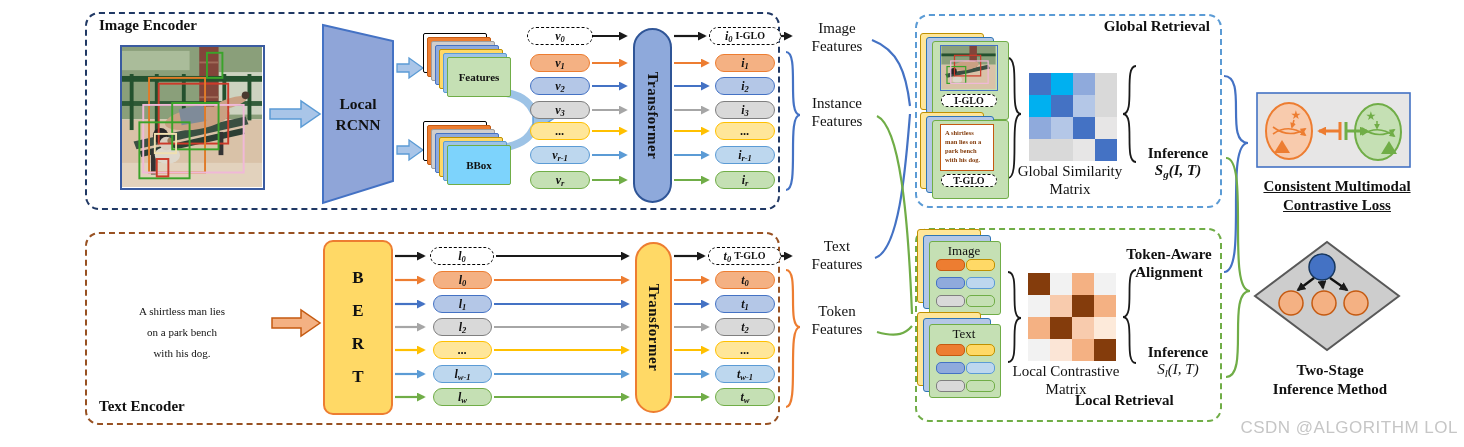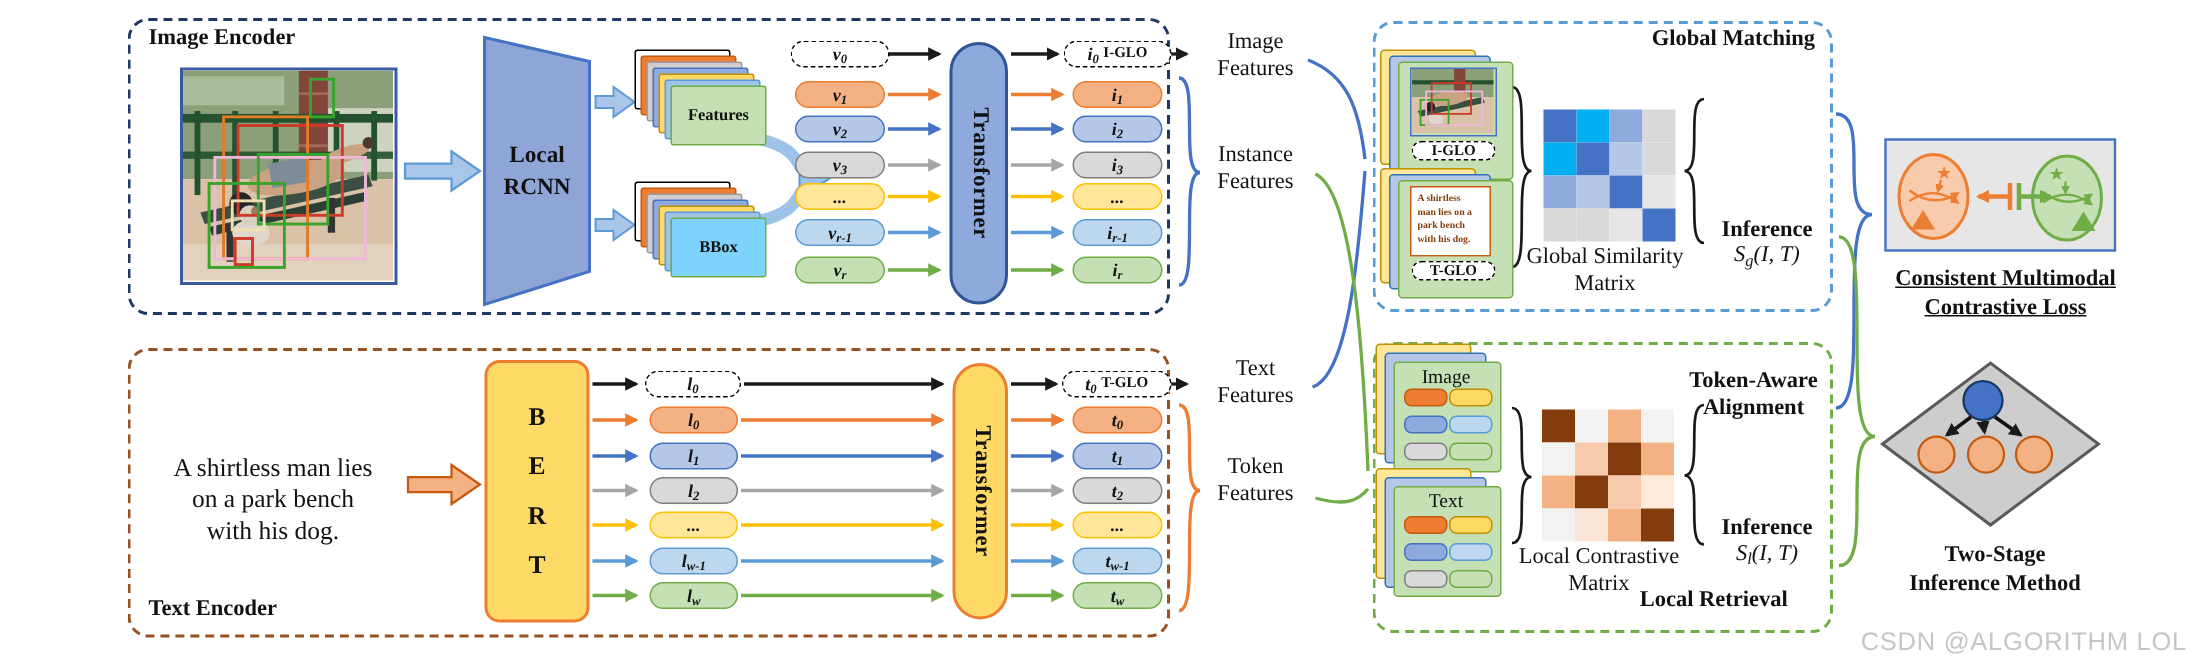--- a/index.html
+++ b/index.html
@@ -45,21 +45,21 @@
   .mp-yellow{background:#FFD966;border:1.2px solid #BF9000;}
   .mp-blue{background:#8FAADC;border:1.2px solid #4472C4;}
   .mp-lblue{background:#BDD7EE;border:1.2px solid #5B9BD5;}
   .mp-gray{background:#D9D9D9;border:1.2px solid #7F7F7F;}
   .mp-green{background:#C5E0B4;border:1.2px solid #70AD47;}
   
   .matrix{display:grid;grid-template-columns:repeat(4,22px);grid-auto-rows:22px;z-index:3;}
   
   .lines{text-align:center;font-size:15px;line-height:18px;}
   .lines.bold{font-weight:bold;}
-  .caption{font-size:17px;line-height:21px;text-align:center;}
+  .caption{font-size:11px;line-height:21px;text-align:center;}
   .formula{font-style:italic;font-size:15px;text-align:center;}
   .formula .fsub{font-size:11px;vertical-align:-3px;}
   .watermark{font-family:"Liberation Sans","DejaVu Sans",sans-serif;font-size:17px;color:#C6C6C6;
              text-align:right;letter-spacing:.5px;}
 </style>
 </head>
 <body>
 
 <div id="canvas">
 
@@ -450,21 +450,21 @@
 <div class="abs hud lines" style="left:795px;top:237px;width:84px;">
   <div>Text</div>
       <div>Features</div>
 </div>
 <div class="abs hud lines" style="left:795px;top:302px;width:84px;">
   <div>Token</div>
       <div>Features</div>
 </div>
 
 <div class="abs hud secbox box-global" style="left:915px;top:14px;width:307px;height:194px;"></div>
-<div class="abs hud sectitle" style="left:1075px;top:18px;width:135px;text-align:right;">Global Matching</div>
+<div class="abs hud sectitle" style="left:1075px;top:18px;width:135px;text-align:right;">Global Retrieval</div>
 
 <div class="gcard hud" style="left:920px;top:33px;width:62px;height:75px;background:#FFE699;border:1.5px solid #BF9000;"></div>
 <div class="gcard hud" style="left:926px;top:37px;width:66px;height:75px;background:#B4C7E7;border:1.5px solid #2E75B6;"></div>
 <div class="gcard hud" style="left:932px;top:41px;width:75px;height:77px;background:#C5E0B4;border:1.6px solid #70AD47;"></div>
 <div class="abs hud" style="left:940px;top:45px;width:58px;height:46px;border:1.5px solid #4472C4;z-index:4;">
   <svg width="55" height="43" viewBox="0 0 58 46">
     <rect x="0" y="0" width="58" height="20" fill="#8A9F7A"></rect>
     <rect x="0" y="20" width="58" height="26" fill="#D9C2A8"></rect>
     <rect x="0" y="8" width="58" height="3" fill="#24512E"></rect>
     <rect x="30" y="0" width="8" height="22" fill="#82453A"></rect>
@@ -509,26 +509,26 @@
       <div style="background: rgb(217, 217, 217);"></div>
       <div style="background: rgb(231, 230, 230);"></div>
       <div style="background: rgb(68, 114, 196);"></div>
     </div>
 <div class="abs hud lines" style="left:999px;top:162px;width:142px;">
   <div>Global Similarity</div>
       <div>Matrix</div>
 </div>
 
 <div class="abs hud lines bold" style="left:1136px;top:144px;width:84px;">Inference</div>
-<div class="abs hud formula" style="left:1136px;top:162px;width:84px;">
+<div class="abs hud formula" style="left:1136px;top:162px;width:84px;font-weight:bold;">
   <span>S</span><span class="fsub">g</span><span>(I, T)</span>
 </div>
 
 <div class="abs hud secbox box-local" style="left:915px;top:228px;width:307px;height:194px;"></div>
-<div class="abs hud sectitle" style="left:1075px;top:392px;width:135px;text-align:center;">Local Retrieval</div>
+<div class="abs hud sectitle" style="left:1075px;top:392px;width:135px;text-align:left;">Local Retrieval</div>
 
 <div class="gcard hud" style="left:917px;top:229px;width:62px;height:72px;background:#FFE699;border:1.5px solid #BF9000;"></div>
 <div class="gcard hud" style="left:923px;top:235px;width:66px;height:72px;background:#B4C7E7;border:1.5px solid #2E75B6;"></div>
 <div class="gcard hud" style="left:929px;top:241px;width:70px;height:72px;background:#C5E0B4;border:1.6px solid #70AD47;"></div>
 <div class="abs hud" style="left:929px;top:243px;width:70px;text-align:center;font-size:13px;z-index:4;">Image</div>
 <div class="mpill mp-orange hud" style="left:936px;top:259px;"></div>
 <div class="mpill mp-yellow hud" style="left:966px;top:259px;"></div>
 <div class="mpill mp-blue hud" style="left:936px;top:277px;"></div>
 <div class="mpill mp-lblue hud" style="left:966px;top:277px;"></div>
 <div class="mpill mp-gray hud" style="left:936px;top:295px;"></div>

